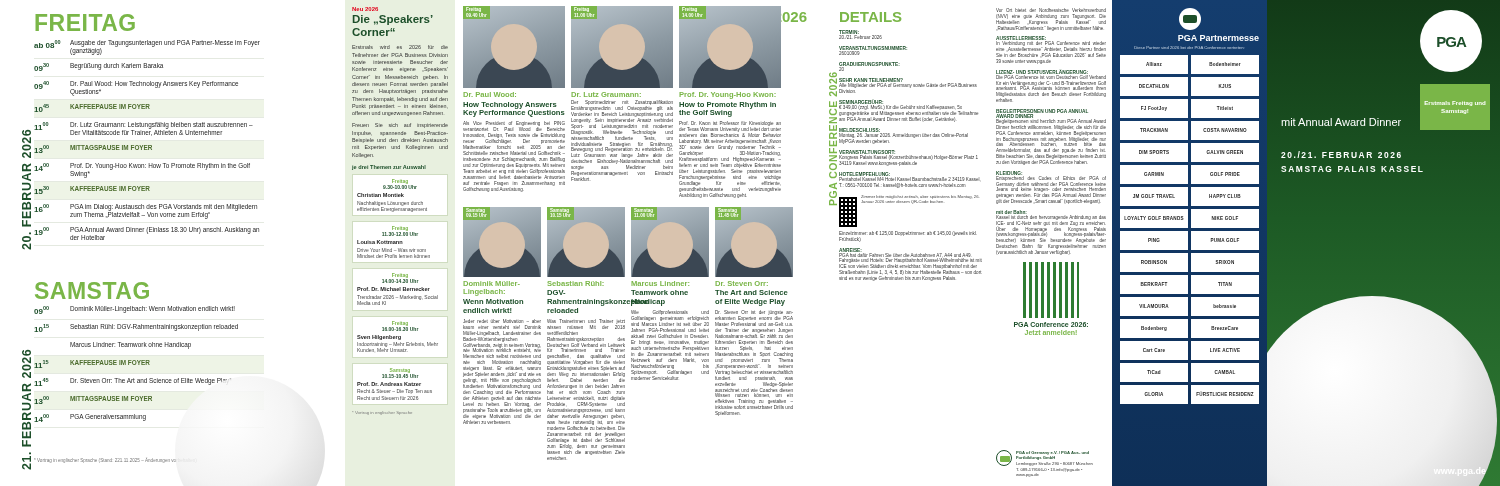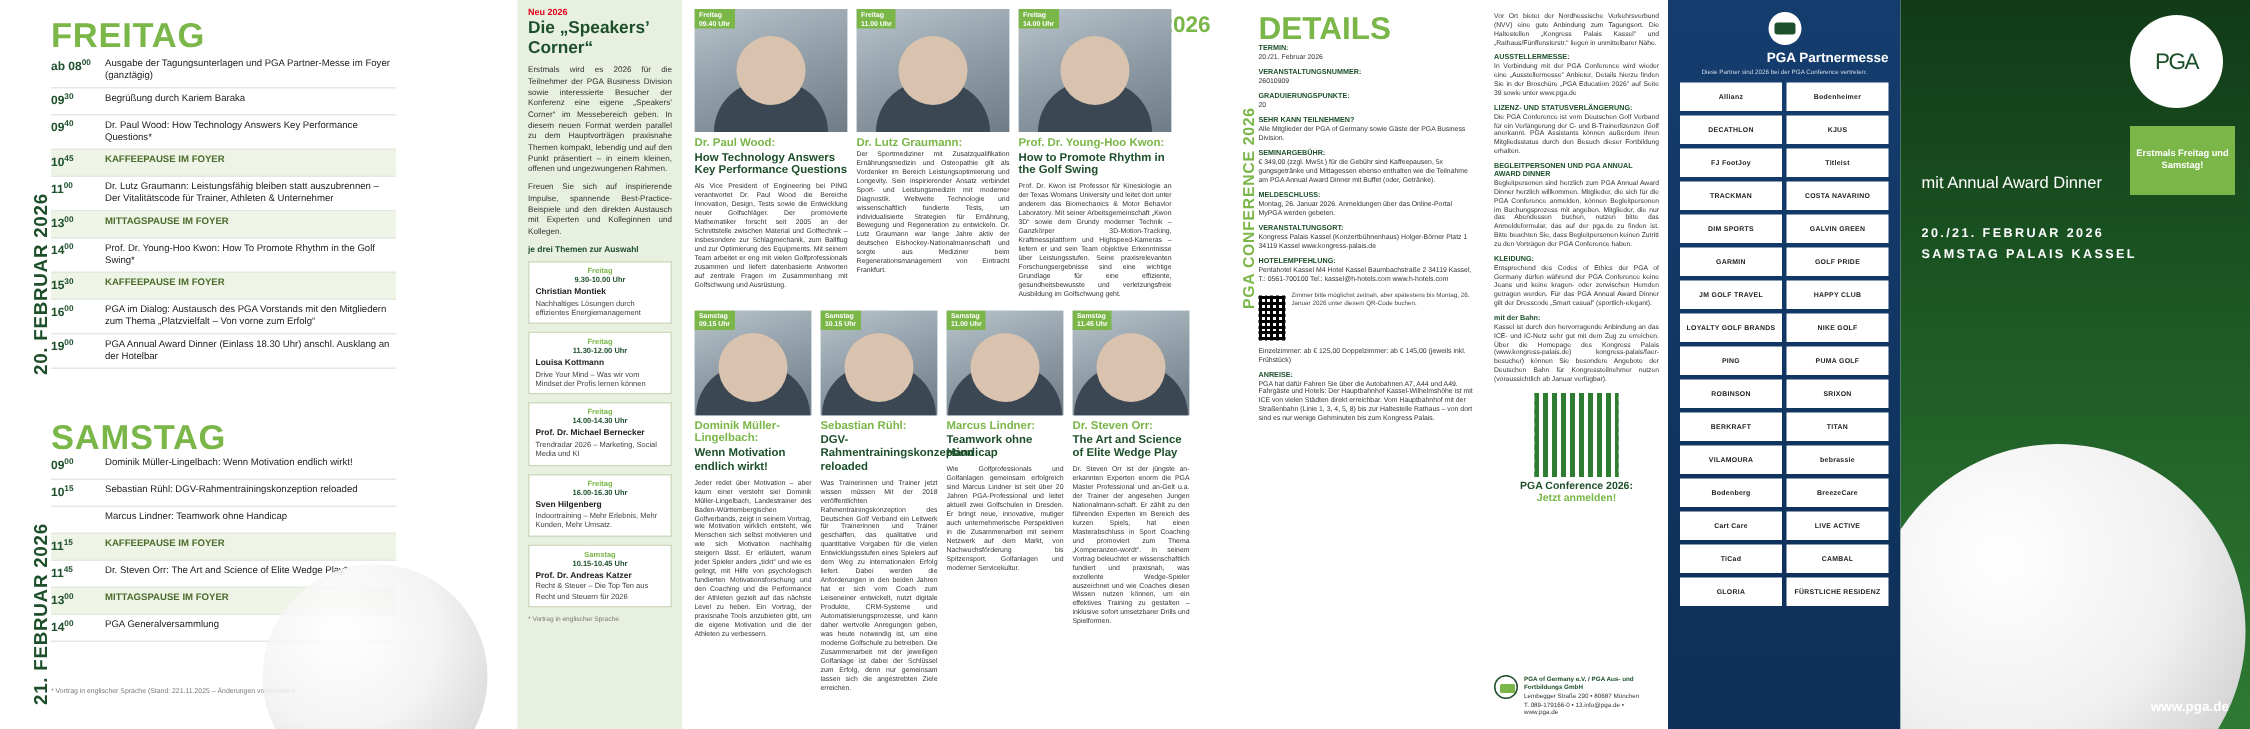--- a/index.html
+++ b/index.html
@@ -81,21 +81,21 @@
     border-radius:50%; background:#d9c3ae;
   }
   .face:before {
     content:""; position:absolute; left:50%; bottom:0; width:76px; height:34px; margin-left:-38px;
     border-radius:38px 38px 0 0; background:#3b4753;
   }
 
   
   .panel4 { position:relative; width:175px; height:486px; background:#ffffff; }
   .p4-vert { left:12px; top:206px; font-size:10.5px; color:#7ab648; }
-  .p4-h { position:absolute; left:24px; top:8px; font-size:21px; font-weight:bold; color:#7ab648; }
+  .p4-h { position:absolute; left:24px; top:8px; font-size:15px; font-weight:bold; color:#7ab648; }
   .p4-body { position:absolute; left:24px; top:30px; width:144px; }
   .d-item { margin-bottom:5px; }
   .d-item .k { font-size:4.8px; font-weight:bold; color:#1d4f2a; }
   .d-item .v { font-size:4.6px; color:#333; line-height:1.3; }
   .qr { width:30px; height:30px; background:
       repeating-linear-gradient(90deg,#000 0 2px,#fff 2px 4px),
       repeating-linear-gradient(0deg,#000 0 2px,transparent 2px 4px);
       background-blend-mode:multiply; margin-top:3px; }
   .d-flex { display:flex; gap:4px; align-items:flex-start; }
   .d-note { font-size:4.2px; color:#444; line-height:1.3; }
@@ -139,21 +139,21 @@
   }
   .p7-badge {
     position:absolute; right:10px; top:84px; width:70px; height:46px; background:#7ab648;
     display:flex; align-items:center; justify-content:center; text-align:center;
     font-size:6.2px; font-weight:bold; color:#ffffff; line-height:1.3; padding:3px;
   }
   .p7-logo {
     position:absolute; right:18px; top:10px; width:62px; height:62px; border-radius:50%;
     background:#ffffff; display:flex; align-items:center; justify-content:center;
   }
-  .p7-logo .pga { font-size:15px; font-weight:normal; color:#1d4f2a; letter-spacing:-1px; }
+  .p7-logo .pga { font-size:15px; font-weight:bold; color:#1d4f2a; letter-spacing:-1px; }
   .p7-title { position:absolute; left:14px; top:86px; font-size:25px; font-weight:bold; color:#ffffff; letter-spacing:.3px; }
   .p7-sub { position:absolute; left:14px; top:116px; font-size:11px; color:#ffffff; }
   .p7-date { position:absolute; left:14px; top:150px; font-size:8.4px; font-weight:bold; color:#ffffff; letter-spacing:1.6px; }
   .p7-place { position:absolute; left:14px; top:164px; font-size:8.4px; font-weight:bold; color:#ffffff; letter-spacing:1.6px; }
   .p7-url { position:absolute; right:14px; bottom:10px; font-size:9px; font-weight:bold; color:#ffffff; }
 </style>
 </head>
 <body>
 
 <div class="sheet">

